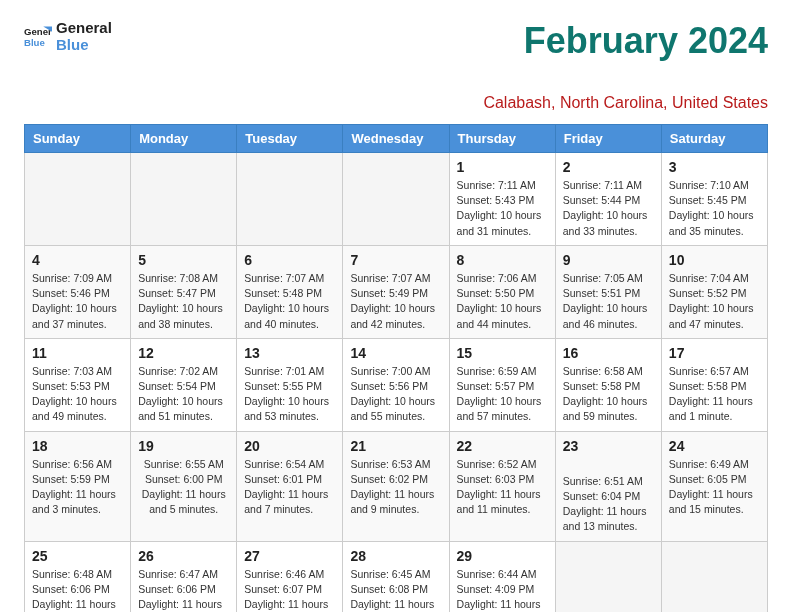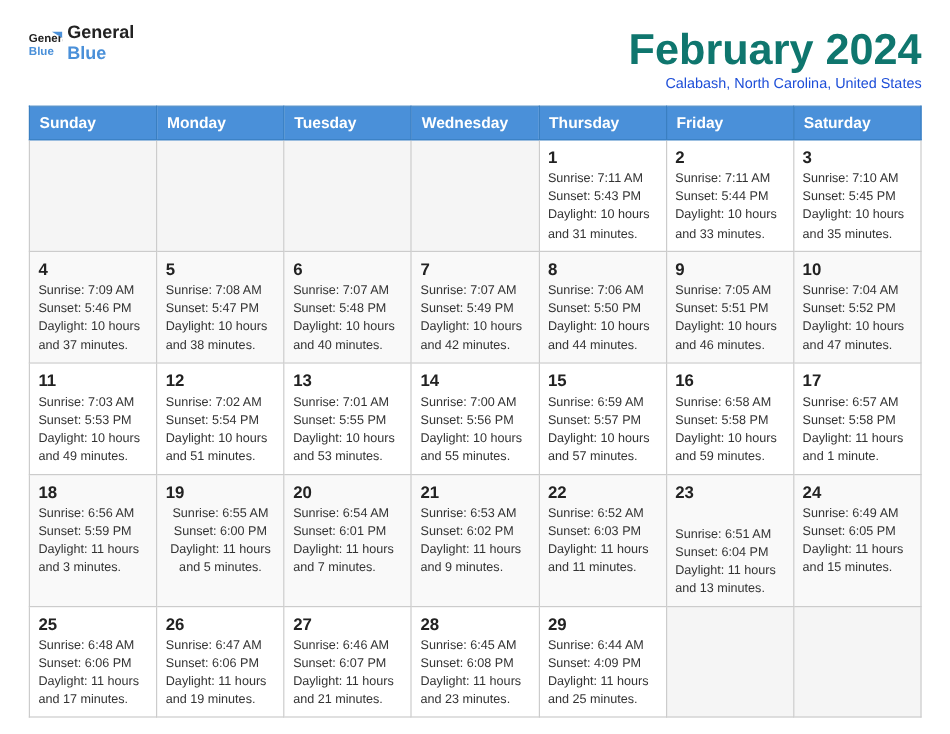--- a/index.html
+++ b/index.html
@@ -27,22 +27,23 @@
     }
     .title-block {
       text-align: right;
     }
     .month-title {
       font-size: 36px;
       font-weight: bold;
       color: #0f766e;
     }
     .location-title {
-      font-size: 12px;
-      color: #1d4ed8;
+      font-size: 16px;
+      color: #b91c1c;
+      margin-top: 32px;
     }
     table {
       width: 100%;
       border-collapse: collapse;
       table-layout: fixed;
     }
     th {
       background-color: #4a90d9;
       color: #fff;
       text-align: left;

